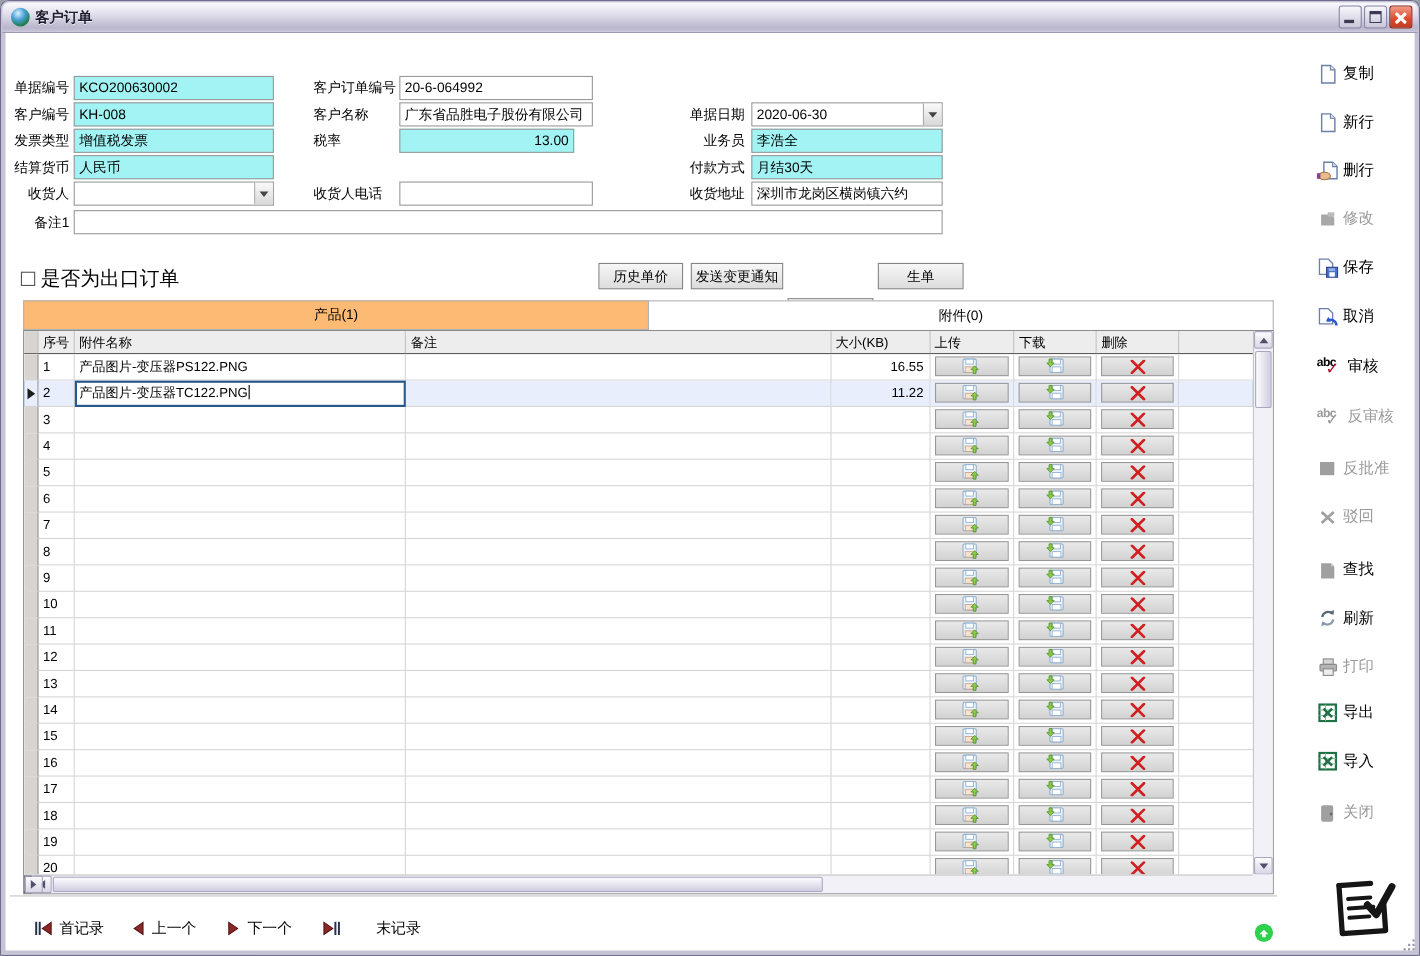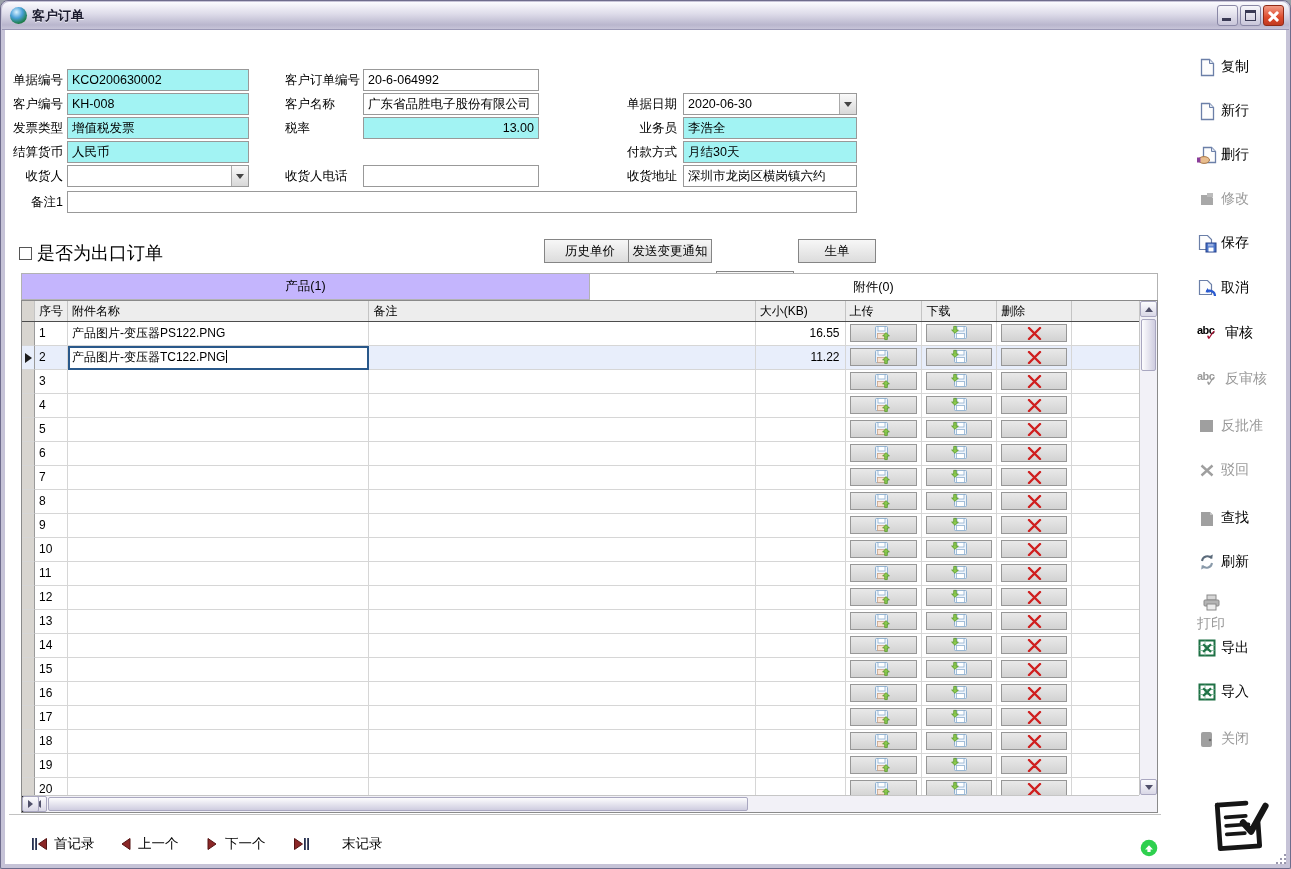--- a/index.html
+++ b/index.html
@@ -32,21 +32,21 @@
   .dd{position:absolute;right:0;top:0;bottom:0;width:17px;background:linear-gradient(#fafafa,#d8d8d8);
       border-left:1px solid #aaa;display:flex;align-items:center;justify-content:center;}
   .tri-d{width:0;height:0;border-left:4px solid transparent;border-right:4px solid transparent;border-top:5px solid #444;}
   .chk-row{position:absolute;left:18px;top:240px;display:flex;align-items:center;gap:5px;font-size:18px;}
   .chk-box{width:13px;height:13px;border:1px solid #555;background:#fff;}
   .pbtn{position:absolute;top:238px;height:24px;background:linear-gradient(#f7f7f7,#dcdcdc);
         border:1px solid #858585;font-size:12.5px;display:flex;align-items:center;justify-content:center;cursor:pointer;}
   
   .tabs{position:absolute;left:20px;top:272px;width:1137px;height:27px;display:flex;}
   .tab{flex:1;display:flex;align-items:center;justify-content:center;font-size:12.5px;border:1px solid #b2b2b2;cursor:pointer;}
-  .tab.inactive{background:#c4b5fd;}
+  .tab.inactive{background:#fdba74;}
   .tab.active{background:#fff;border-bottom:none;border-left:none;}
   
   .grid{position:absolute;left:20px;top:299px;width:1137px;height:513px;border:1px solid #8a8a8a;background:#fff;}
   .g-head{display:flex;height:21px;background:#ededed;border-bottom:1px solid #4c4c4c;margin-right:18px;}
   .hc{font-size:12px;line-height:20px;padding:0 4px;border-right:1px solid #c4c4c4;overflow:hidden;white-space:nowrap;}
   .g-rows{position:absolute;left:0;top:21px;right:18px;bottom:17px;overflow:hidden;}
   .t-row{display:flex;height:24px;background:#fff;}
   .c{border-right:1px solid #d6d6d6;border-bottom:1px solid #d6d6d6;font-size:12px;line-height:22px;
      overflow:hidden;white-space:nowrap;}
   .ind{width:13px;background:#d8d5d0;border-right:1px solid #9a9a9a;position:relative;}
@@ -133,21 +133,21 @@
   <div class="lb" style="left:284px;top:92px;">客户名称</div>
   <div class="fld" style="left:362px;top:92px;width:176px;">广东省品胜电子股份有限公司</div>
   <div class="lb r" style="left:560px;top:92px;width:116px;">单据日期</div>
   <div class="fld" style="left:682px;top:92px;width:174px;padding-right:4px;"><span>2020-06-30</span><span class="dd">
         <span class="tri-d"></span>
       </span></div>
 
   <div class="lb r" style="left:0;top:116px;width:62px;">发票类型</div>
   <div class="fld cyan" style="left:66px;top:116px;width:182px;">增值税发票</div>
   <div class="lb" style="left:284px;top:116px;">税率</div>
-  <div class="fld cyan num" style="left:362px;top:116px;width:176px;">13.00</div>
+  <div class="fld cyan num" style="left:362px;top:116px;width:159px;">13.00</div>
   <div class="lb r" style="left:560px;top:116px;width:116px;">业务员</div>
   <div class="fld cyan" style="left:682px;top:116px;width:174px;">李浩全</div>
 
   <div class="lb r" style="left:0;top:140px;width:62px;">结算货币</div>
   <div class="fld cyan" style="left:66px;top:140px;width:182px;">人民币</div>
   <div class="lb r" style="left:560px;top:140px;width:116px;">付款方式</div>
   <div class="fld cyan" style="left:682px;top:140px;width:174px;">月结30天</div>
 
   <div class="lb r" style="left:0;top:164px;width:62px;">收货人</div>
   <div class="fld" style="left:66px;top:164px;width:182px;padding-right:20px;"><span></span><span class="dd">
@@ -159,21 +159,21 @@
   <div class="fld" style="left:682px;top:164px;width:174px;">深圳市龙岗区横岗镇六约</div>
 
   <div class="lb r" style="left:0;top:190px;width:62px;">备注1</div>
   <div class="fld" style="left:66px;top:190px;width:790px;"></div>
 
   <div class="chk-row">
     <span class="chk-box"></span>
     <span>是否为出口订单</span>
   </div>
 
-  <div class="pbtn" style="left:543px;width:92px;text-align:center;">历史单价</div>
+  <div class="pbtn" style="left:543px;width:77px;text-align:center;">历史单价</div>
   <div class="pbtn" style="left:627px;width:84px;">发送变更通知</div>
   <div class="pbtn" style="left:715px;width:78px;margin-top:32px;">引用</div>
   <div class="pbtn" style="left:797px;width:78px;">生单</div>
 
   <div class="tabs">
     <div class="tab inactive">产品(1)</div>
     <div class="tab active">附件(0)</div>
   </div>
 
   <div class="grid">
@@ -1017,21 +1017,21 @@
     <span class="icon20">
         <svg width="18" height="18" viewBox="0 0 18 18">
           <path d="M4 8 a5.5 5.5 0 0 1 9.5 -3" fill="none" stroke="#5a6a7a" stroke-width="2"></path>
           <path d="M14.8 1.5 l-0.6 4.6 -4.2 -2.2 z" fill="#5a6a7a"></path>
           <path d="M14 10 a5.5 5.5 0 0 1 -9.5 3" fill="none" stroke="#8a9aaa" stroke-width="2"></path>
           <path d="M3.2 16.5 l0.6 -4.6 4.2 2.2 z" fill="#8a9aaa"></path>
         </svg>
       </span>
     <span>刷新</span>
   </div>
-  <div class="side-btn disabled" style="top:593px;flex-direction:column;">
+  <div class="side-btn disabled" style="top:593px;">
     <span class="icon20">
         <svg width="19" height="17" viewBox="0 0 19 17">
           <rect x="5" y="1" width="9" height="5" fill="#d6d6d6" stroke="#8a8a8a"></rect>
           <rect x="2" y="6" width="15" height="6" rx="1" fill="#b4b4b4" stroke="#8a8a8a"></rect>
           <rect x="5" y="10" width="9" height="6" fill="#ececec" stroke="#8a8a8a"></rect>
         </svg>
       </span>
     <span>打印</span>
   </div>
   <div class="side-btn" style="top:635px;">

